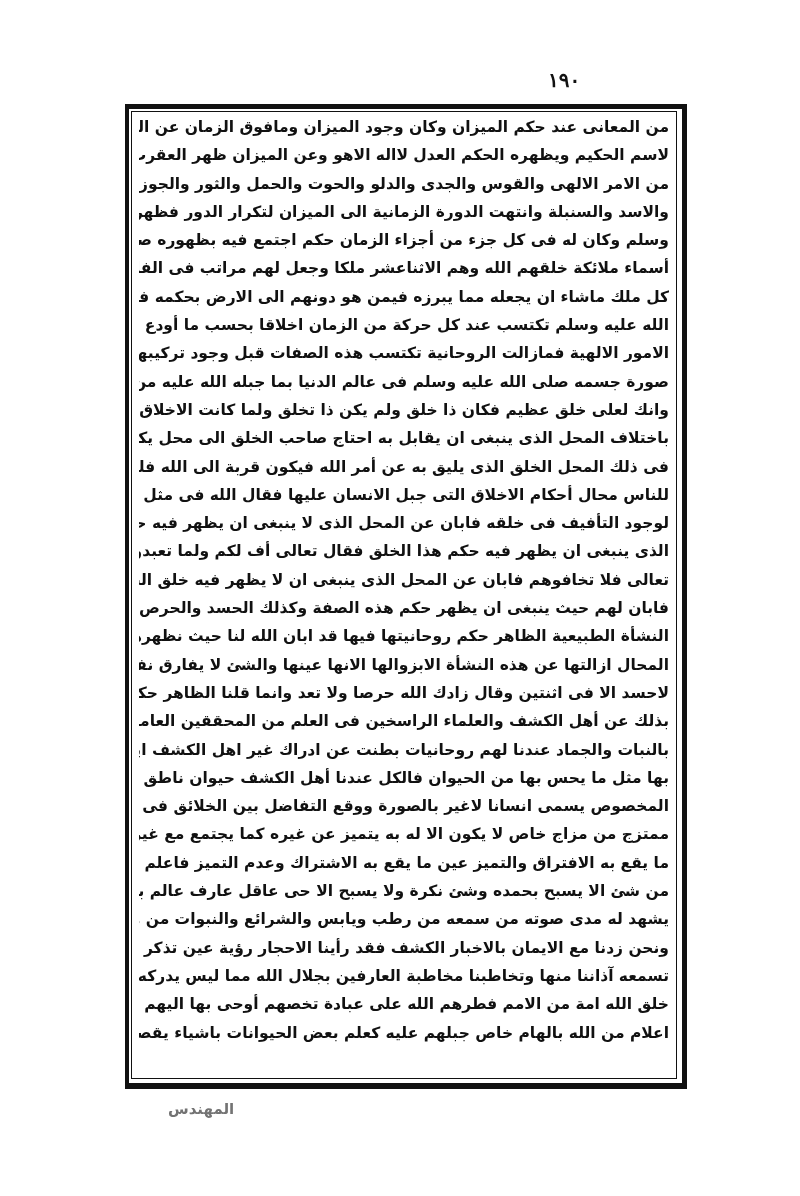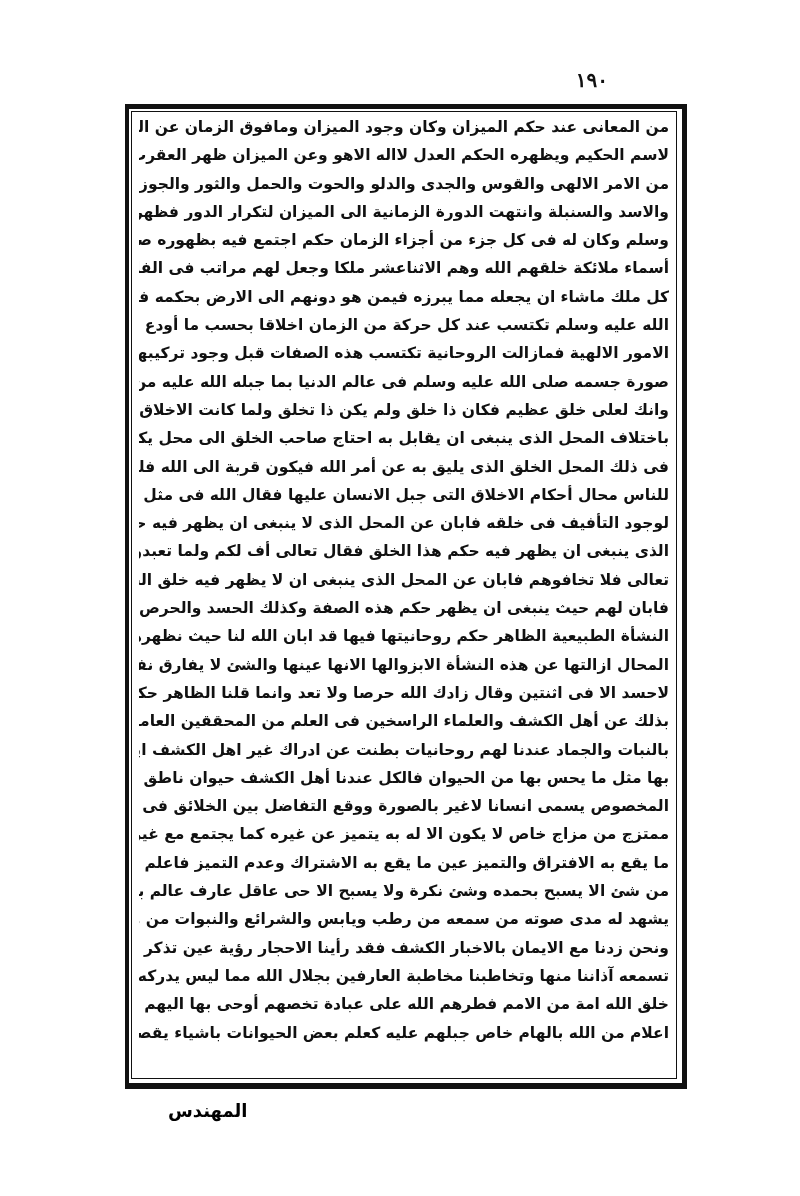--- a/index.html
+++ b/index.html
@@ -13,21 +13,21 @@
       position: relative;
       overflow: hidden;
       font-family: "DejaVu Sans", sans-serif;
       color: #111111;
     }
     .page-number {
       position: absolute;
       top: 68px;
       left: 548px;
       width: 60px;
-      text-align: right;
+      text-align: left;
       font-family: Liberation Serif, serif;
       font-size: 20px;
       font-weight: bold;
       color: #111;
       direction: rtl;
     }
     .frame-outer {
       position: absolute;
       left: 125px;
       top: 104px;
@@ -68,24 +68,24 @@
       overflow: hidden;
       text-align: justify;
       text-align-last: justify;
       color: #111;
     }
     .catchword {
       position: absolute;
       top: 1100px;
       left: 168px;
       font-family: "DejaVu Sans", sans-serif;
-      font-size: 18px;
+      font-size: 15px;
       font-weight: bold;
       direction: rtl;
-      color: #000000;
+      color: #737373;
     }
   </style>
 </head>
 <body>
 
 <div class="page-number">١٩٠</div>
 
 <div class="frame-outer"></div>
 <div class="frame-inner"></div>
 

